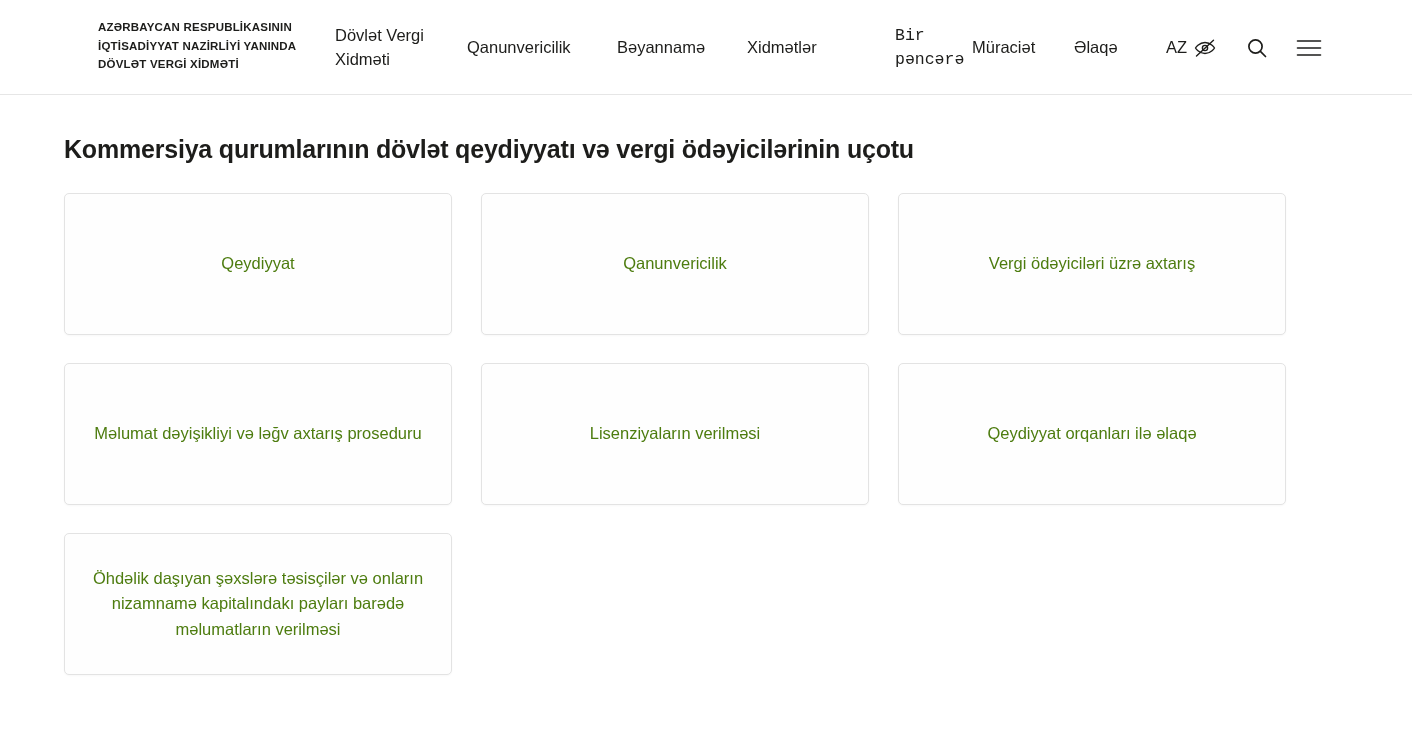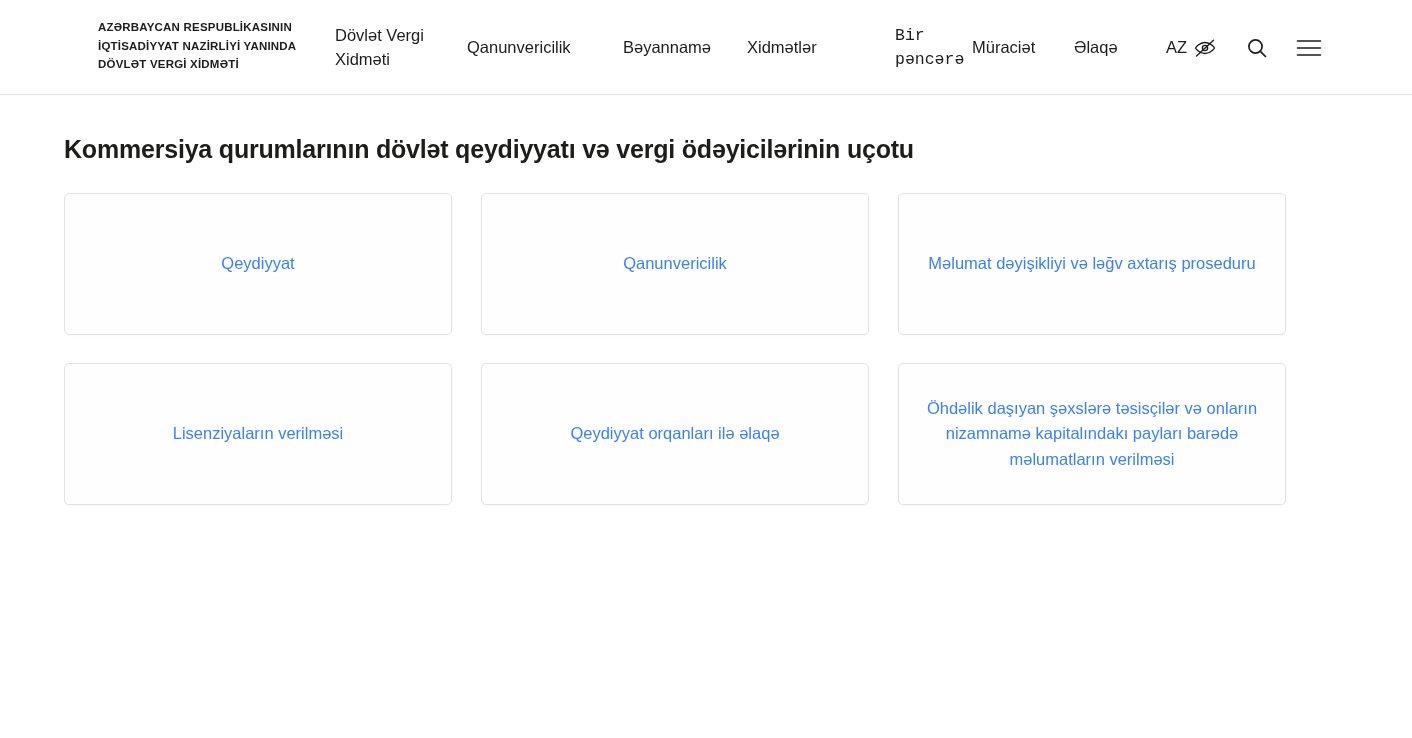--- a/index.html
+++ b/index.html
@@ -50,21 +50,21 @@
   .nav-item {
     font-size: 16.5px;
     color: #1d1d1b;
     line-height: 1.45;
     margin-right: 32px;
     cursor: pointer;
     white-space: normal;
   }
   .nav-item.w1 { width: 100px; }
   .nav-item.w2 { width: 126px; margin-right: 24px; }
-  .nav-item.w3 { width: 100px; margin-right: 30px; text-align: center; }
+  .nav-item.w3 { width: 100px; margin-right: 30px; }
   .nav-item.w4 { width: 80px;  margin-right: 68px; }
   .nav-item.w5 { width: 42px;  margin-right: 35px; font-family: Liberation Mono, monospace; }
   .nav-item.w6 { width: 70px;  margin-right: 32px; }
   .nav-item.w7 { width: 62px;  margin-right: 30px; }
   .nav-item.w8 { width: 26px;  margin-right: 22px; }
 
   .header-icons {
     position: absolute;
     right: 90px;
     top: 0;
@@ -115,21 +115,21 @@
     justify-content: center;
     text-align: center;
     padding: 14px 26px;
     box-sizing: border-box;
     cursor: pointer;
     box-shadow: 0 1px 2px rgba(0,0,0,0.03);
   }
   .card-label {
     font-size: 16.5px;
     line-height: 1.55;
-    color: #3b82f6;
+    color: #4d7c0f;
   }
 </style>
 </head>
 <body>
 
 <div class="header">
 
   <div class="brand">AZƏRBAYCAN RESPUBLİKASININ İQTİSADİYYAT NAZİRLİYİ YANINDA DÖVLƏT VERGİ XİDMƏTİ</div>
 
   <nav class="nav">
@@ -172,20 +172,23 @@
   <h1 class="page-title">Kommersiya qurumlarının dövlət qeydiyyatı və vergi ödəyicilərinin uçotu</h1>
 
   <div class="card-grid">
     <div class="card">
       <span class="card-label">Qeydiyyat</span>
     </div>
     <div class="card">
       <span class="card-label">Qanunvericilik</span>
     </div>
     <div class="card">
+      <span class="card-label">Vergi ödəyiciləri üzrə axtarış</span>
+    </div>
+    <div class="card">
       <span class="card-label">Məlumat dəyişikliyi və ləğv axtarış proseduru</span>
     </div>
     <div class="card">
       <span class="card-label">Lisenziyaların verilməsi</span>
     </div>
     <div class="card">
       <span class="card-label">Qeydiyyat orqanları ilə əlaqə</span>
     </div>
     <div class="card">
       <span class="card-label">Öhdəlik daşıyan şəxslərə təsisçilər və onların nizamnamə kapitalındakı payları barədə məlumatların verilməsi</span>

